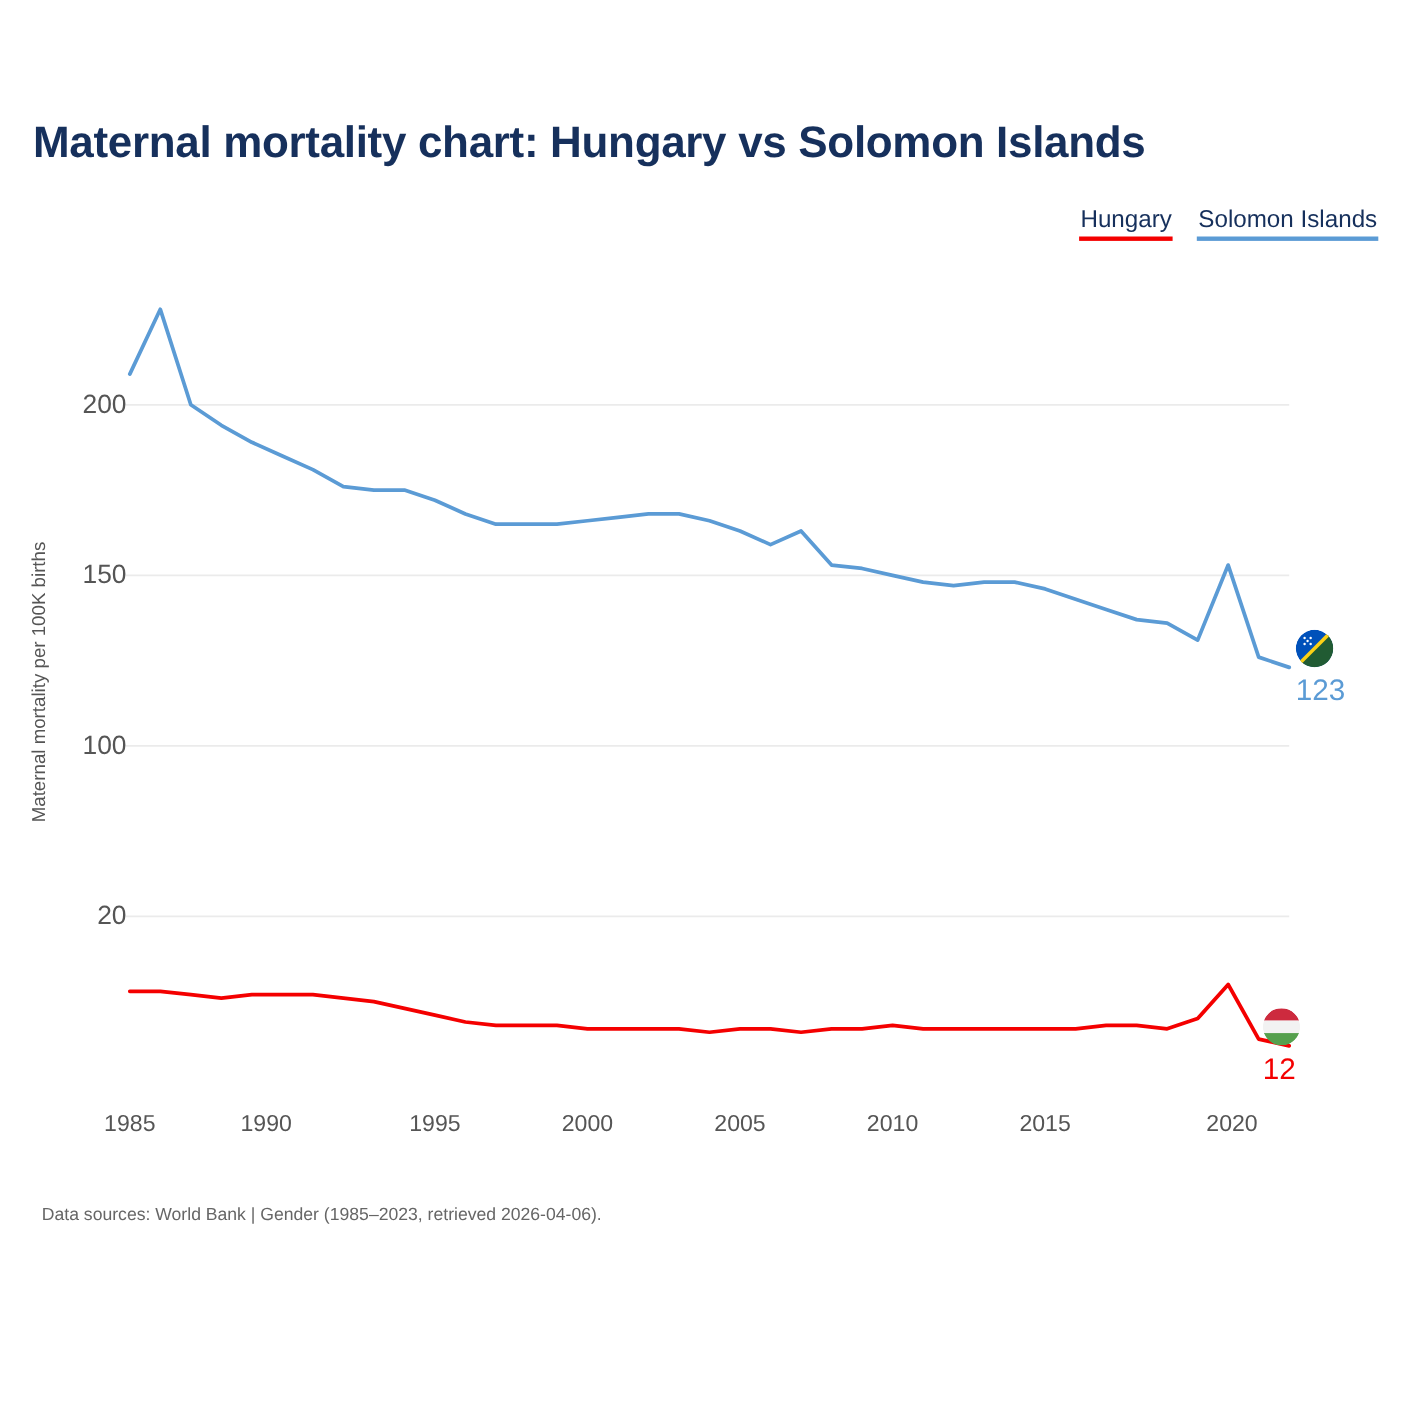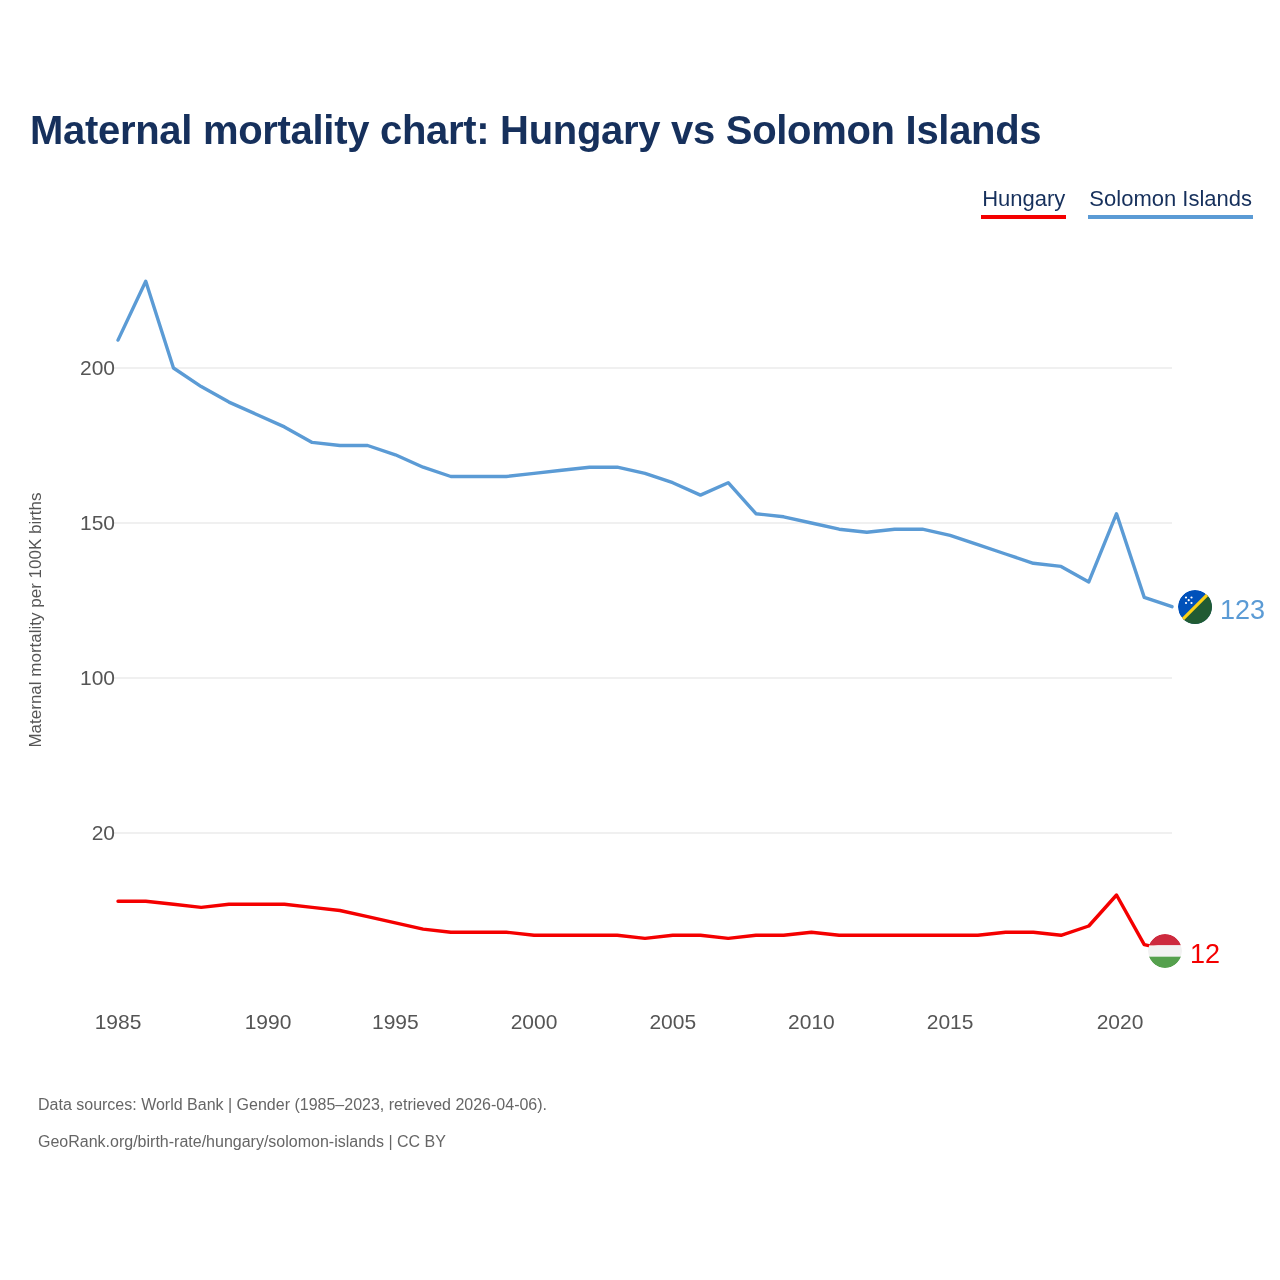--- a/index.html
+++ b/index.html
@@ -107,21 +107,21 @@
     stroke-linejoin: round;
     stroke-linecap: round;
   }
 
   
   .ytick {
     position: absolute;
     right: 0;
     width: 90px;
     text-align: right;
-    font-size: 21px;
+    font-size: 24px;
     color: #555555;
     transform: translateY(-50%);
   }
   #y-ticks {
     position: absolute;
     left: 0px;
     top: 0;
     width: 115px;
     height: 1280px;
   }
@@ -137,23 +137,24 @@
     font-size: 21px;
     color: #555555;
     transform: translateX(-50%);
     white-space: nowrap;
   }
 
   
   .endpoint {
     position: absolute;
     display: flex;
-    align-items: flex-end;
+    align-items: flex-start;
     gap: 8px;
     transform: translateY(-50%);
+    flex-direction: column;
   }
   .flag-badge {
     width: 34px;
     height: 34px;
     border-radius: 50%;
     overflow: hidden;
     flex: 0 0 auto;
     position: relative;
   }
   .endpoint-value {
@@ -208,21 +209,21 @@
   </svg>
 
   <div id="y-ticks">
       <div class="ytick" style="top: 833px;">20</div>
       <div class="ytick" style="top: 678px;">100</div>
       <div class="ytick" style="top: 523px; text-align: right;">150</div>
       <div class="ytick" style="top: 368px;">200</div>
     </div>
   <div id="x-ticks">
       <div class="xtick" style="left: 118px;">1985</div>
-      <div class="xtick" style="left: 268px;">1990</div>
+      <div class="xtick" style="left: 242px;">1990</div>
       <div class="xtick" style="left: 395.368px;">1995</div>
       <div class="xtick" style="left: 534.053px;">2000</div>
       <div class="xtick" style="left: 672.737px;">2005</div>
       <div class="xtick" style="left: 811.421px;">2010</div>
       <div class="xtick" style="left: 950.105px;">2015</div>
       <div class="xtick" style="left: 1120px;">2020</div>
     </div>
 
   <div class="endpoint" id="endpoint-solomon" style="left: 1178px; top: 606.7px;">
     <span class="flag-badge">
@@ -253,16 +254,15 @@
           <rect x="0" y="11.34" width="34" height="11.33" fill="#f2f2f2"></rect>
           <rect x="0" y="22.67" width="34" height="11.33" fill="#55a04d"></rect>
         </g>
       </svg>
     </span>
     <span class="endpoint-value" style="color:#f40000;">12</span>
   </div>
 
   <div id="footer">
     <div>Data sources: World Bank | Gender (1985–2023, retrieved 2026-04-06).</div>
-    <div>GeoRank.org/birth-rate/hungary/solomon-islands | CC BY</div>
   </div>
 
 </div>
 
 </body></html>

